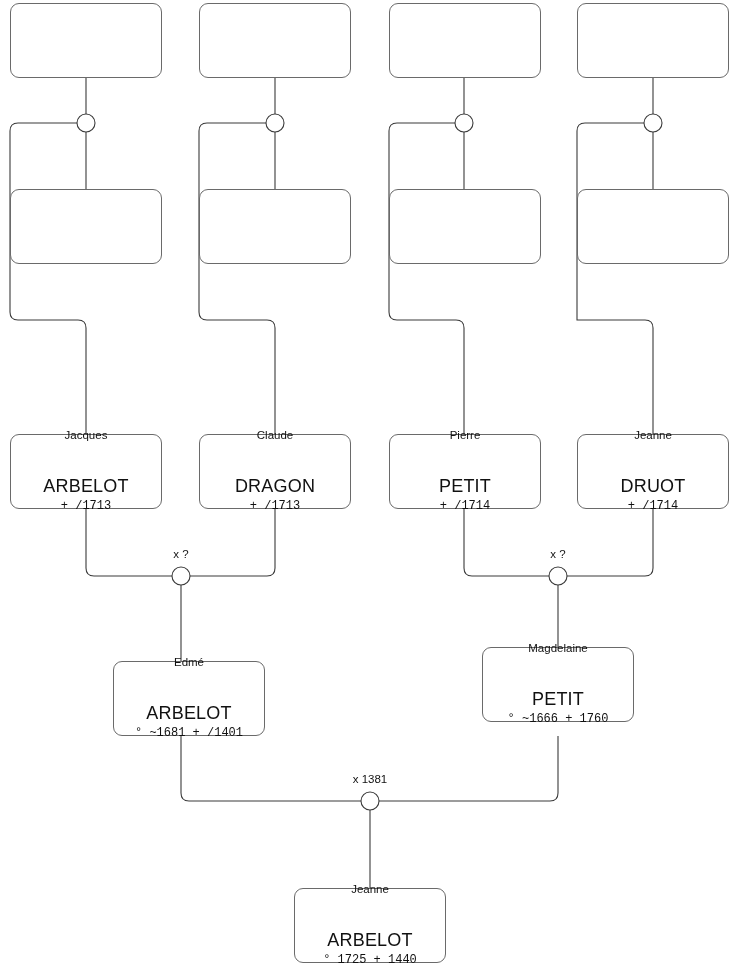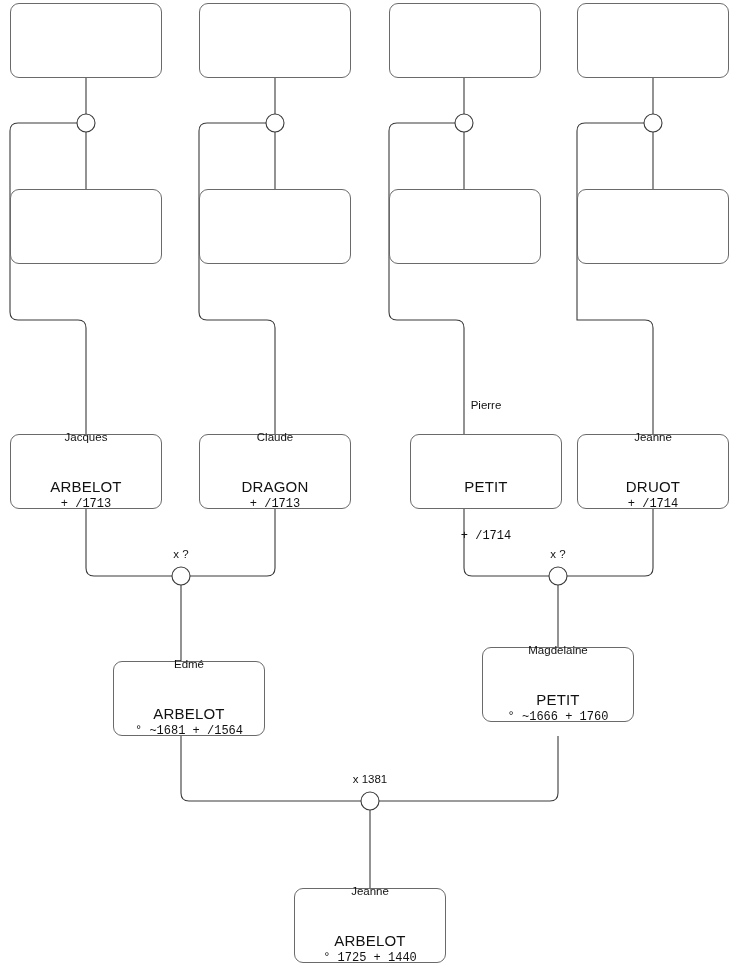--- a/index.html
+++ b/index.html
@@ -47,21 +47,21 @@
     flex-direction: column;
     align-items: center;
     justify-content: center;
     line-height: 1.32;
     color: #111111;
   }
   .node .given {
     font-size: 11.5px;
   }
   .node .surname {
-    font-size: 15px;
+    font-size: 18px;
     letter-spacing: 0.2px;
     margin-top: 32px;
   }
   .node .dates {
     font-size: 12px;
     font-family: Liberation Mono, monospace;
   }
   .node.empty {
     justify-content: center;
   }
@@ -134,36 +134,36 @@
     <span class="surname">ARBELOT</span>
     <span class="dates">+ /1713</span>
   </div>
 
   <div class="node" style="left:199px; top:434px;">
     <span class="given">Claude</span>
     <span class="surname">DRAGON</span>
     <span class="dates">+ /1713</span>
   </div>
 
-  <div class="node" style="left:410px; top:434px;gap:32px;">
+  <div class="node" style="left:389px; top:434px;">
     <span class="given">Pierre</span>
     <span class="surname">PETIT</span>
     <span class="dates">+ /1714</span>
   </div>
 
   <div class="node" style="left:577px; top:434px;">
     <span class="given">Jeanne</span>
     <span class="surname">DRUOT</span>
     <span class="dates">+ /1714</span>
   </div>
 
   <div class="node" style="left:113px; top:661px;">
     <span class="given">Edmé</span>
     <span class="surname">ARBELOT</span>
-    <span class="dates">° ~1681 + /1564</span>
+    <span class="dates">° ~1681 + /1401</span>
   </div>
 
   <div class="node" style="left:482px; top:647px;">
     <span class="given">Magdelaine</span>
     <span class="surname">PETIT</span>
     <span class="dates">° ~1666 + 1760</span>
   </div>
 
   <div class="node" style="left:294px; top:888px;">
     <span class="given">Jeanne</span>

